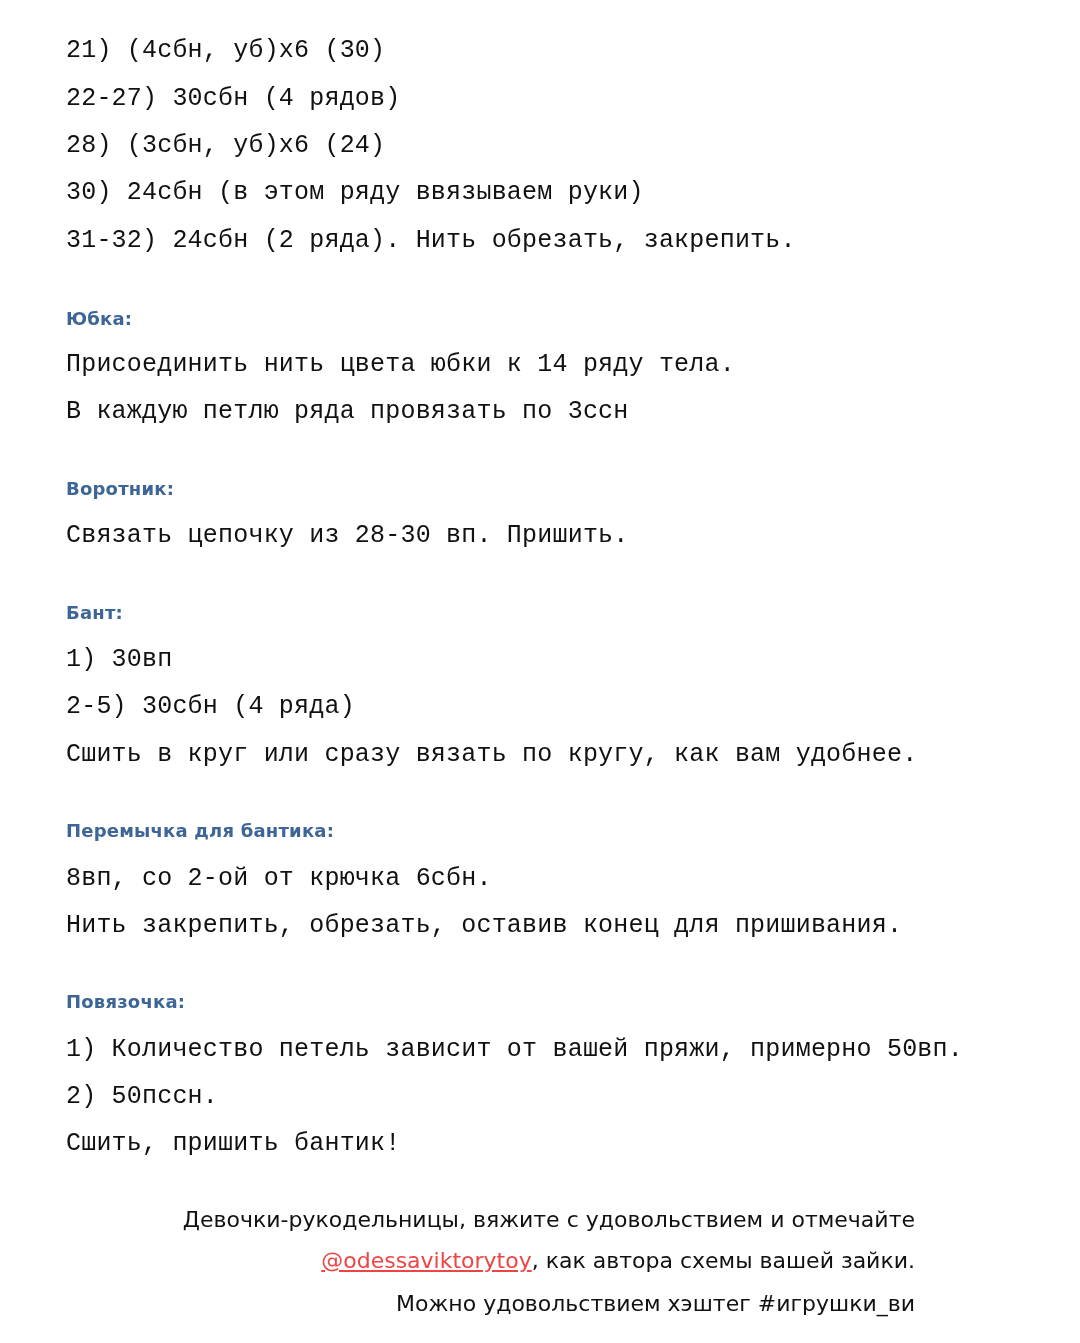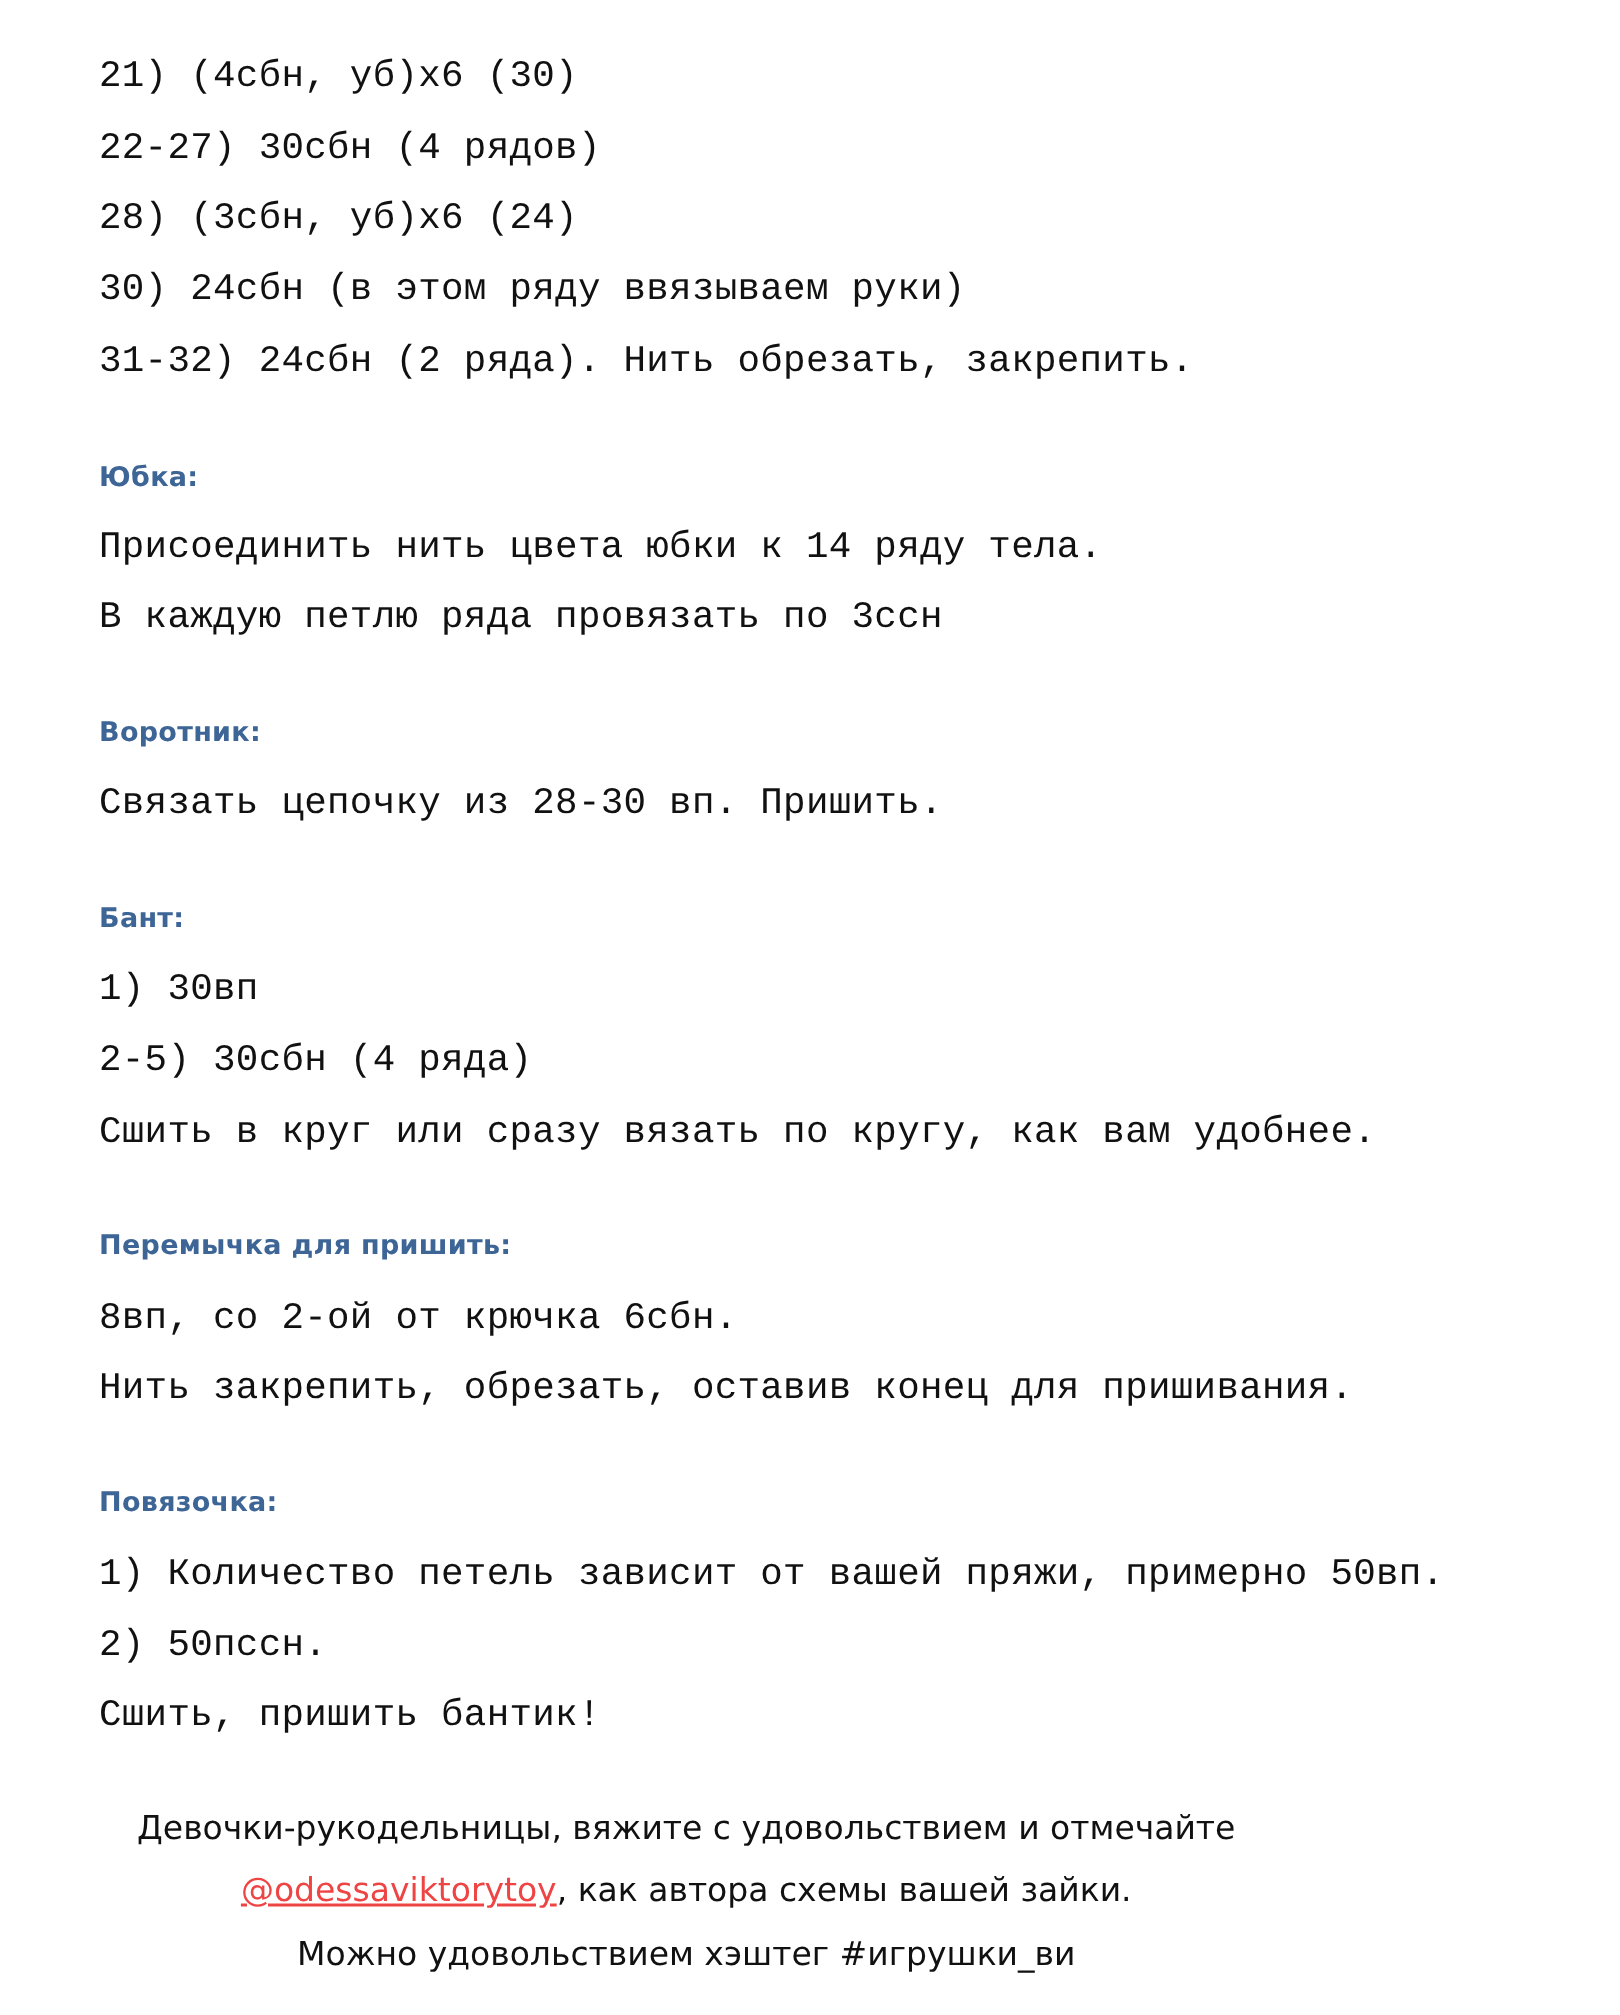--- a/index.html
+++ b/index.html
@@ -37,21 +37,21 @@
       line-height: 32px;
       font-weight: bold;
       color: #3d6596;
       white-space: nowrap;
       letter-spacing: 0.2px;
     }
     .footer {
       position: absolute;
       left: 0;
       width: 915px;
-      text-align: center;
+      text-align: right;
       font-size: 22px;
       line-height: 30px;
       white-space: nowrap;
     }
     .footer a {
       color: #ef4444;
       text-decoration: underline;
     }
   </style>
 </head>
@@ -70,21 +70,21 @@
   <div class="line" style="top:396px">В каждую петлю ряда провязать по 3ссн</div>
 
   <div class="heading" style="top:473px">Воротник:</div>
   <div class="line" style="top:520px">Связать цепочку из 28-30 вп. Пришить.</div>
 
   <div class="heading" style="top:597px">Бант:</div>
   <div class="line" style="top:644px">1) 30вп</div>
   <div class="line" style="top:691px">2-5) 30сбн (4 ряда)</div>
   <div class="line" style="top:739px">Сшить в круг или сразу вязать по кругу, как вам удобнее.</div>
 
-  <div class="heading" style="top:815px">Перемычка для пришить:</div>
+  <div class="heading" style="top:815px">Перемычка для бантика:</div>
   <div class="line" style="top:863px">8вп, со 2-ой от крючка 6сбн.</div>
   <div class="line" style="top:910px">Нить закрепить, обрезать, оставив конец для пришивания.</div>
 
   <div class="heading" style="top:986px">Повязочка:</div>
   <div class="line" style="top:1034px">1) Количество петель зависит от вашей пряжи, примерно 50вп.</div>
   <div class="line" style="top:1081px">2) 50пссн.</div>
   <div class="line" style="top:1128px">Сшить, пришить бантик!</div>
 </div>
 
 <div class="footer" style="top:1205px">Девочки-рукодельницы, вяжите с удовольствием и отмечайте</div>

